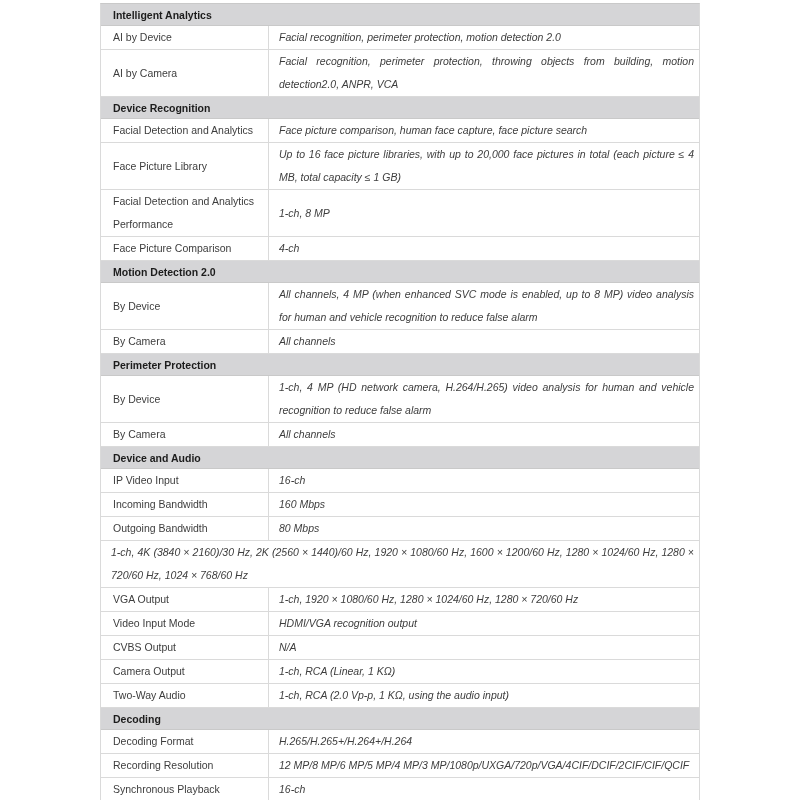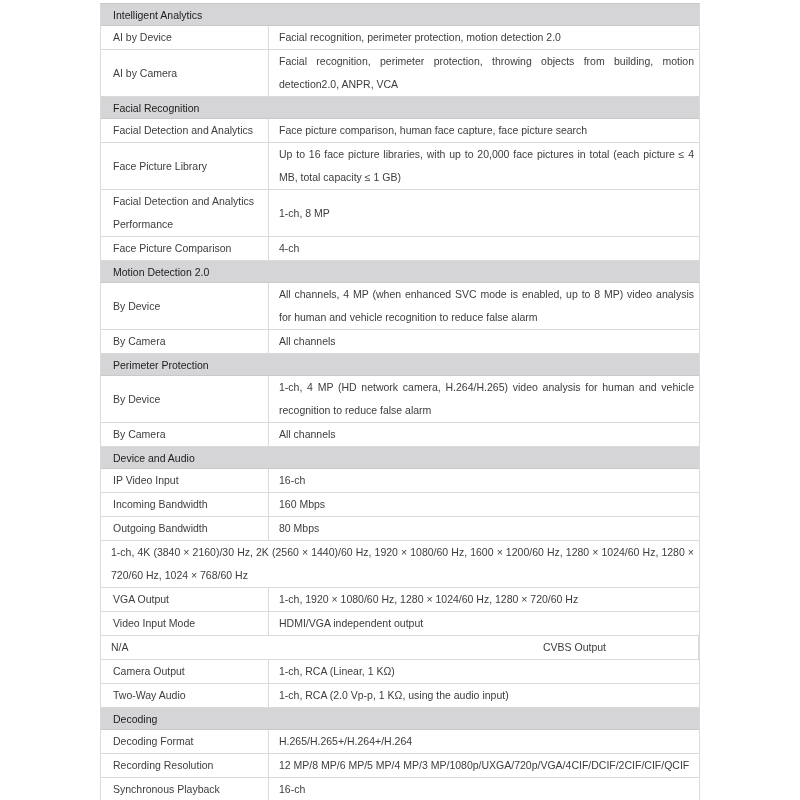--- a/index.html
+++ b/index.html
@@ -32,21 +32,21 @@
     align-items:center;
     height:21px;
     background:var(--header-bg);
     border-bottom:1px solid var(--outer);
     box-sizing:content-box;
     padding-left:12px;
     padding-right:6px;
   }
   .sec-row .sec-title{
     font-size:10.5px;
-    font-weight:normal;
+    font-weight:bold;
     color:var(--header-text);
     width:100%;
     white-space:nowrap;
   }
   .row{
     display:flex;
     border-bottom:1px solid var(--line);
     box-sizing:border-box;
     background:#fff;
   }
@@ -59,20 +59,21 @@
   }
   .label-cell{
     width:168px;
     flex:0 0 168px;
     padding:0 14px 0 12px;
     border-right:1px solid var(--line);
   }
   .value-cell{
     flex:1 1 auto;
     padding:0 5px 0 10px;
+    font-style:italic;
   }
   .cell > span{
     display:block;
     width:100%;
     text-align:justify;
   }
 </style>
 </head>
 <body>
 
@@ -93,21 +94,21 @@
   <div class="row">
     <div class="cell label-cell">
       <span>AI by Camera</span>
     </div>
     <div class="cell value-cell">
       <span>Facial recognition, perimeter protection, throwing objects from building, motion detection2.0, ANPR, VCA</span>
     </div>
   </div>
 
   <div class="sec-row">
-    <span class="sec-title">Facial Recognition</span>
+    <span class="sec-title">Device Recognition</span>
   </div>
 
   <div class="row">
     <div class="cell label-cell">
       <span>Facial Detection and Analytics</span>
     </div>
     <div class="cell value-cell">
       <span>Face picture comparison, human face capture, face picture search</span>
     </div>
   </div>
@@ -227,31 +228,31 @@
     <div class="cell value-cell">
       <span>1-ch, 1920 × 1080/60 Hz, 1280 × 1024/60 Hz, 1280 × 720/60 Hz</span>
     </div>
   </div>
 
   <div class="row">
     <div class="cell label-cell">
       <span>Video Input Mode</span>
     </div>
     <div class="cell value-cell">
-      <span>HDMI/VGA independent output</span>
-    </div>
-  </div>
-
-  <div class="row">
+      <span>HDMI/VGA recognition output</span>
+    </div>
+  </div>
+
+  <div class="row">
+    <div class="cell label-cell">
+      <span>CVBS Output</span>
+    </div>
     <div class="cell value-cell">
       <span>N/A</span>
     </div>
-    <div class="cell label-cell">
-      <span>CVBS Output</span>
-    </div>
   </div>
 
   <div class="row">
     <div class="cell label-cell">
       <span>Camera Output</span>
     </div>
     <div class="cell value-cell">
       <span>1-ch, RCA (Linear, 1 KΩ)</span>
     </div>
   </div>

